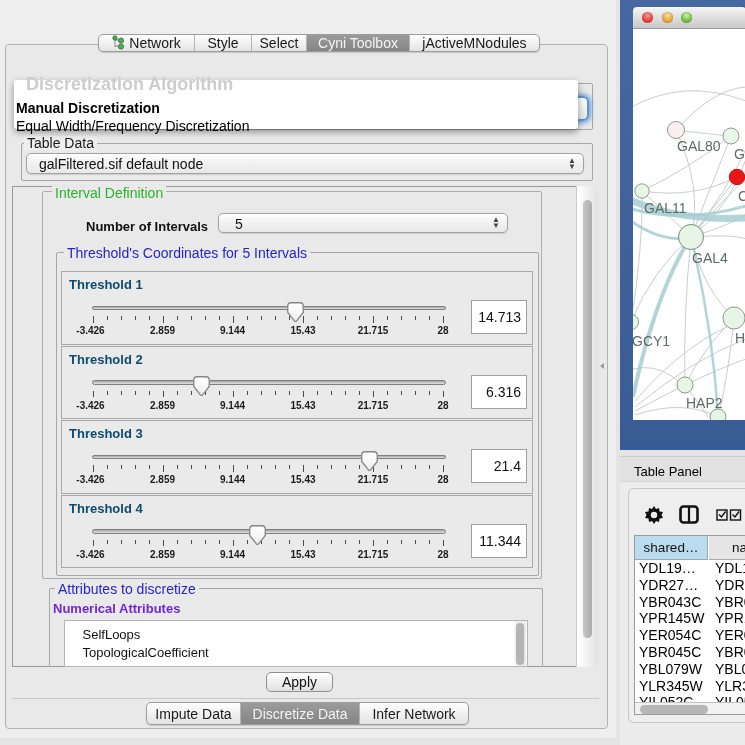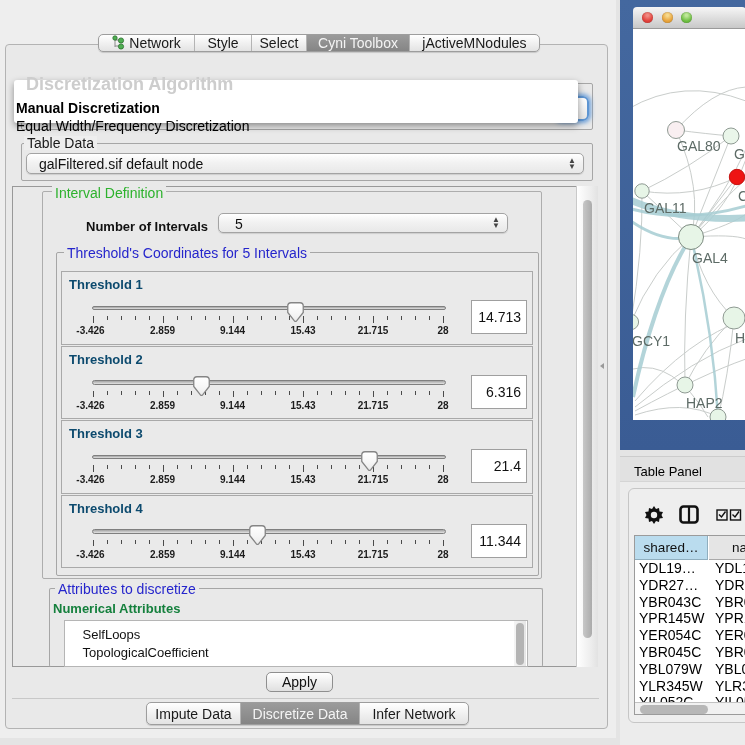--- a/index.html
+++ b/index.html
@@ -260,42 +260,42 @@
               <stop offset="1" stop-color="#ebebeb"></stop>
             </linearGradient>
           </defs>
     </svg>
     <div class="valbox">11.344</div>
   </div>
     </div>
 
   <div class="groupbox" style="left:49px; top:588px; width:494px; height:78.5px; border-bottom:none;"></div>
   <div class="gblabel" style="left:55px; top:582px; background:#e9e9e9; color:#2525cc;">Attributes to discretize</div>
-  <div class="abs" style="left:53px; top:601px; font-size:13px; font-weight:bold; color:#15803d;">Numerical Attributes</div>
+  <div class="abs" style="left:53px; top:601px; font-size:13px; font-weight:bold; color:#6d28d9;">Numerical Attributes</div>
   <div class="abs" style="left:63.5px; top:619.5px; width:464px; height:47px; background:#ffffff; border:1px solid #b5b5b5; overflow:hidden;">
     <div style="font-size:13px; color:#111; padding-left:18px; padding-top:5px; line-height:18px;">SelfLoops<br>TopologicalCoefficient<br>BetweennessCentrality</div>
     <div class="abs" style="right:1px; top:0px; width:12px; height:46px; background:linear-gradient(90deg,#f4f4f4,#e6e6e6);">
       <div class="abs" style="left:2px; top:2px; width:8.5px; height:42px; border-radius:5px; background:#b4b4b4;"></div>
     </div>
   </div>
 
   <div class="abs" style="left:576px; top:186px; width:21.5px; height:480.5px; background:linear-gradient(90deg,#ffffff,#ececec 70%,#e2e2e2); border-left:1px solid #c9c9c9;">
     <div class="abs" style="left:5.5px; top:14px; width:9px; height:438px; border-radius:5px; background:linear-gradient(90deg,#c7c7c7,#ababab);"></div>
   </div>
 
   <div class="abs" style="left:266px; top:671.5px; width:67px; height:20.5px; border:1px solid #8f8f8f; border-radius:5px; background:linear-gradient(#ffffff,#e0e0e0); text-align:center; font-size:14px; color:#111; line-height:19px;">Apply</div>
   <div class="abs" style="left:11.5px; top:698px; width:587px; height:1px; background:#c8c8c8;"></div>
 
   <div class="seg" style="left:146px; top:702px; height:23px;">
     <div style="width:94px; padding:0;">Impute Data</div>
     <div class="sel" style="width:119px; padding:0;">Discretize Data</div>
     <div style="width:108px; padding:0;">Infer Network</div>
   </div>
 
-  <div class="abs" style="left:14px; top:80px; width:564px; height:43px; background:#ffffff; border-radius:3px; box-shadow:0 3px 7px rgba(0,0,0,0.4); z-index:50;">
+  <div class="abs" style="left:14px; top:80px; width:564px; height:49px; background:#ffffff; border-radius:3px; box-shadow:0 3px 7px rgba(0,0,0,0.4); z-index:50;">
     <div class="abs" style="left:12px; top:-6px; font-size:18px; font-weight:bold; color:#cdcdcd;">Discretization Algorithm</div>
     <div class="abs" style="left:2px; top:20px; font-size:14px; font-weight:bold; color:#000;">Manual Discretization</div>
     <div class="abs" style="left:2px; top:38px; font-size:14px; color:#000;">Equal Width/Frequency Discretization</div>
   </div>
 
   <div class="abs" style="left:600px; top:362.5px; width:0; height:0; border-top:3.5px solid transparent; border-bottom:3.5px solid transparent; border-right:4px solid #9a9a9a;"></div>
 </div>
 
 <div class="abs" style="left:620px; top:0; width:125px; height:450px; background:linear-gradient(#44689f,#3a5c94);">
 

